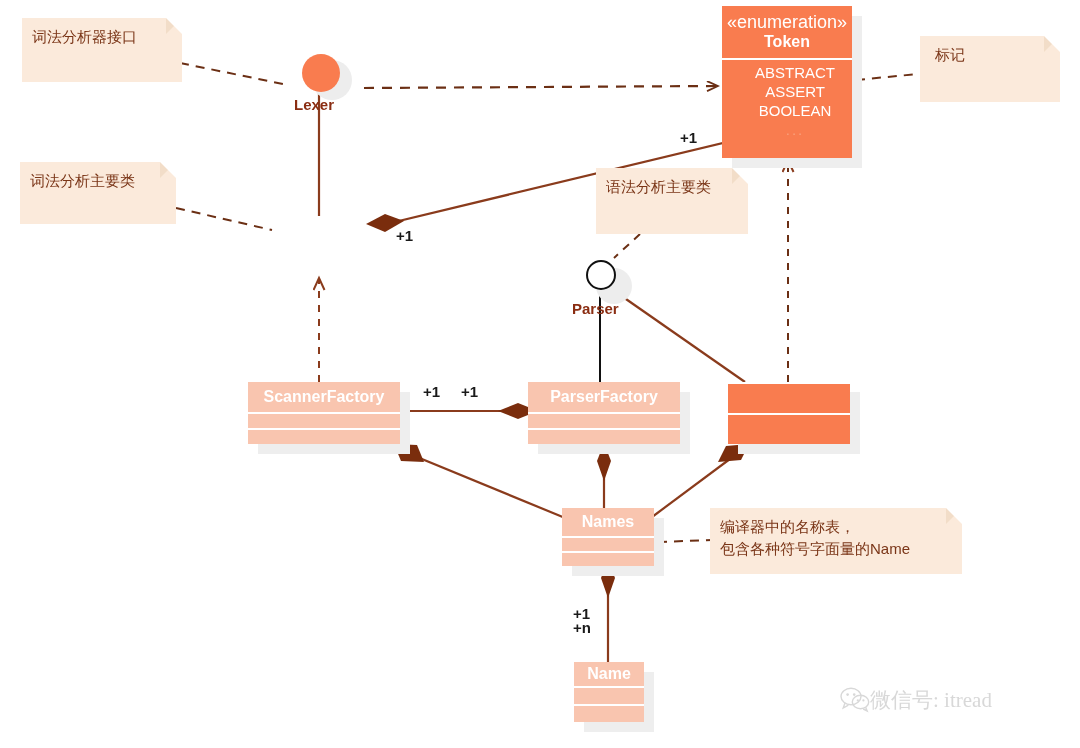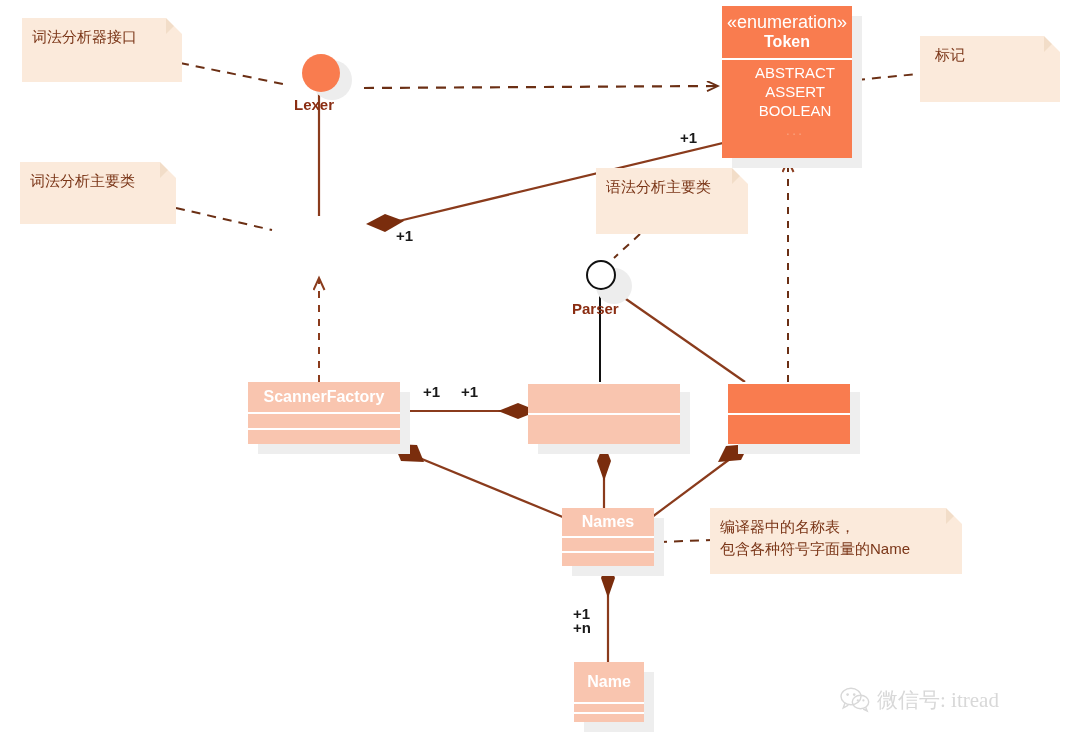--- a/index.html
+++ b/index.html
@@ -128,21 +128,20 @@
     font-weight: bold;
     white-space: pre-line;
     line-height: 1.0;
   }
 
   
   .watermark {
     position: absolute;
     display: flex;
     align-items: center;
-    gap: 7px;
     color: #d8d8d8;
     font-size: 21px;
     font-family: "Liberation Serif", "DejaVu Serif", serif;
     white-space: nowrap;
   }
 </style>
 </head>
 <body>
 
 <div id="canvas">
@@ -265,20 +264,23 @@
         <div class="cname">ScannerFactory</div>
       </div>
       <div class="compart"></div>
       <div class="compart"></div>
     </div>
   </div>
 
   <div class="uml-class" style="left:528px; top:382px; width:152px; height:62px;">
     <span class="shadow"></span>
     <div class="body" style="background:#f9c5af;">
+      <div class="hdr" style="height:30px;">
+        <div class="cname">ParserFactory</div>
+      </div>
       <div class="compart"></div>
       <div class="compart"></div>
     </div>
   </div>
 
   <div class="uml-class" style="left:728px; top:382px; width:122px; height:62px;">
     <span class="shadow"></span>
     <div class="body" style="background:#f97c4f;">
       <div class="compart"></div>
       <div class="compart"></div>
@@ -292,21 +294,21 @@
         <div class="cname">Names</div>
       </div>
       <div class="compart"></div>
       <div class="compart"></div>
     </div>
   </div>
 
   <div class="uml-class" style="left:574px; top:662px; width:70px; height:60px;">
     <span class="shadow"></span>
     <div class="body" style="background:#f9c5af;">
-      <div class="hdr" style="height:40px;">
+      <div class="hdr" style="height:24px;">
         <div class="cname">Name</div>
       </div>
       <div class="compart"></div>
       <div class="compart"></div>
     </div>
   </div>
 
   <div class="mlabel" style="left:396px; top:228px;"><span>+1</span></div>
 
   <div class="mlabel" style="left:680px; top:130px;"><span>+1</span></div>

